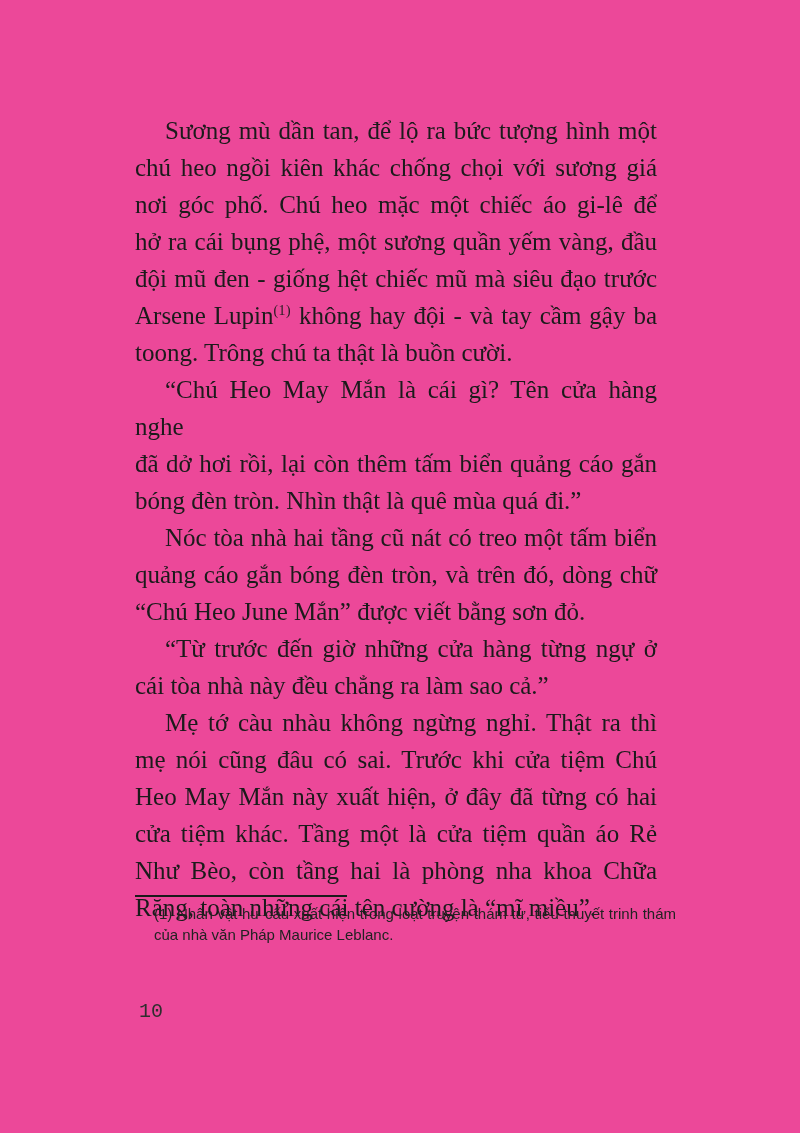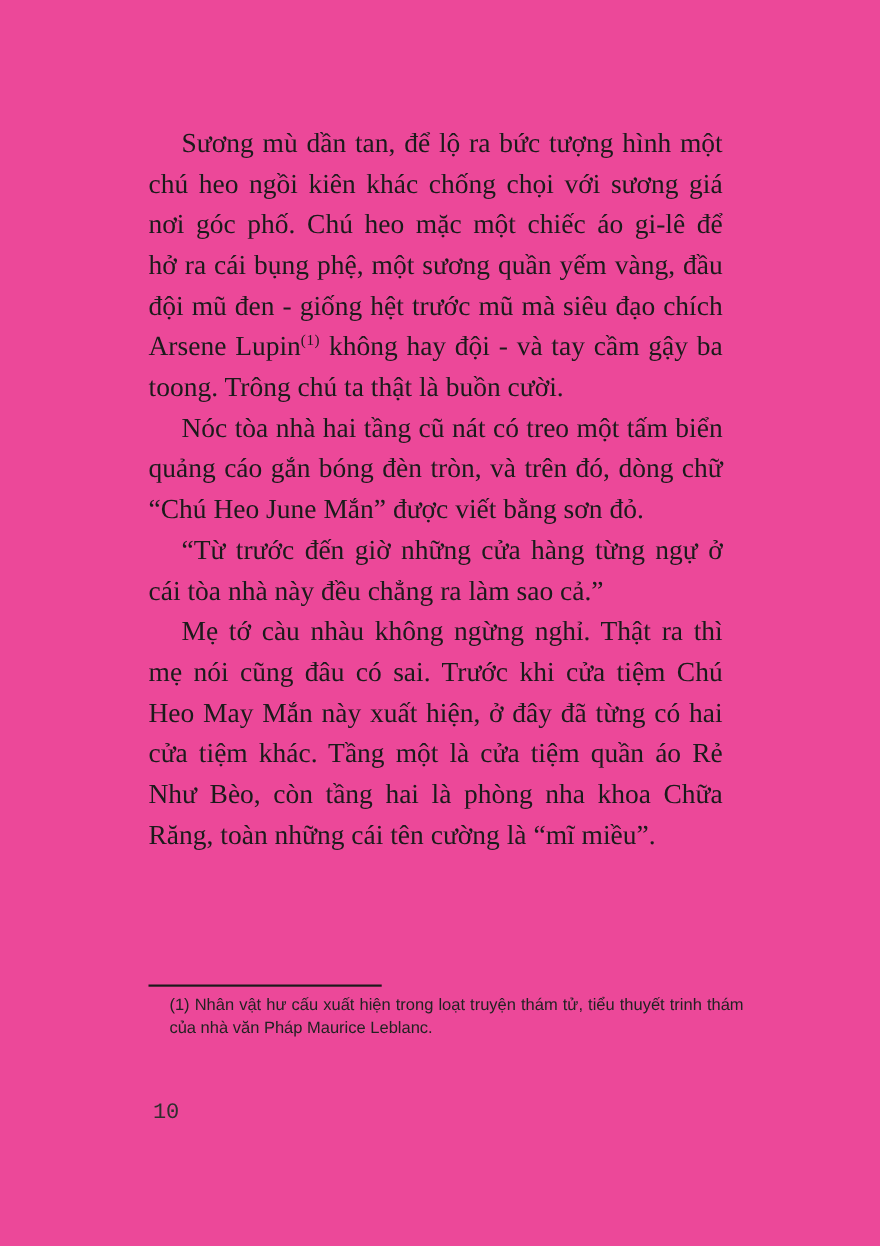--- a/index.html
+++ b/index.html
@@ -66,23 +66,28 @@
 </head>
 <body>
 
 <div class="page">
   <div class="text-block">
       <div class="para">
         <div class="line first"><span>Sương mù dần tan, để lộ ra bức tượng hình một</span></div>
         <div class="line"><span>chú heo ngồi kiên khác chống chọi với sương giá</span></div>
         <div class="line"><span>nơi góc phố. Chú heo mặc một chiếc áo gi-lê để</span></div>
         <div class="line"><span>hở ra cái bụng phệ, một sương quần yếm vàng, đầu</span></div>
-        <div class="line"><span>đội mũ đen - giống hệt trước mũ mà siêu đạo chích</span></div>
+        <div class="line"><span>đội mũ đen - giống hệt chiếc mũ mà siêu đạo trước</span></div>
         <div class="line"><span>Arsene Lupin</span><sup>(1)</sup><span> không hay đội - và tay cầm gậy ba</span></div>
         <div class="line last"><span>toong. Trông chú ta thật là buồn cười.</span></div>
+      </div>
+      <div class="para">
+        <div class="line first"><span>“Chú Heo May Mắn là cái gì? Tên cửa hàng nghe</span></div>
+        <div class="line"><span>đã dở hơi rồi, lại còn thêm tấm biển quảng cáo gắn</span></div>
+        <div class="line last"><span>bóng đèn tròn. Nhìn thật là quê mùa quá đi.”</span></div>
       </div>
       <div class="para">
         <div class="line first"><span>Nóc tòa nhà hai tầng cũ nát có treo một tấm biển</span></div>
         <div class="line"><span>quảng cáo gắn bóng đèn tròn, và trên đó, dòng chữ</span></div>
         <div class="line last"><span>“Chú Heo June Mắn” được viết bằng sơn đỏ.</span></div>
       </div>
       <div class="para">
         <div class="line first"><span>“Từ trước đến giờ những cửa hàng từng ngự ở</span></div>
         <div class="line last"><span>cái tòa nhà này đều chẳng ra làm sao cả.”</span></div>
       </div>

